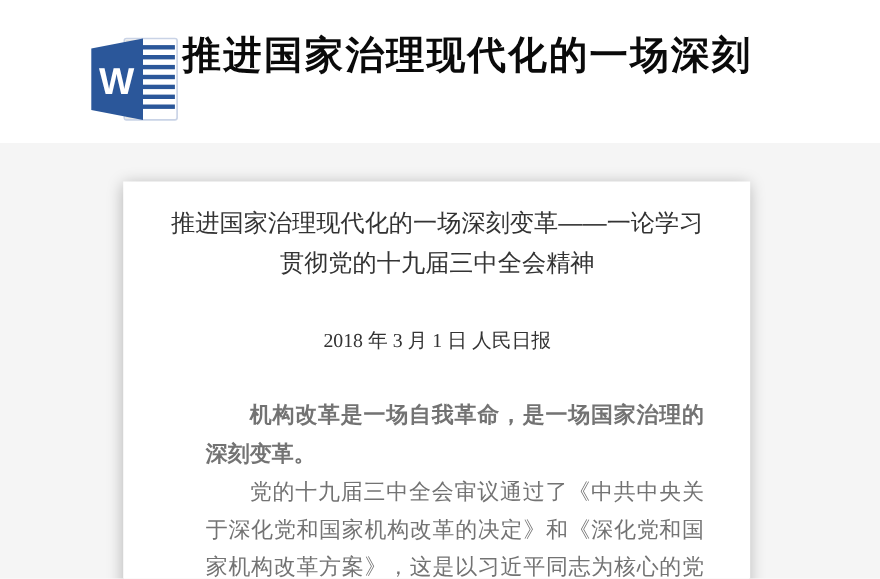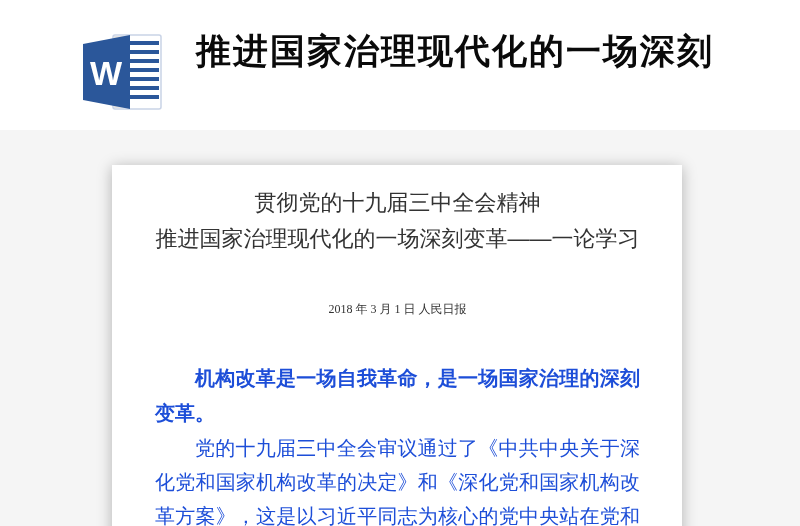--- a/index.html
+++ b/index.html
@@ -15,21 +15,21 @@
   .header {
     position: absolute; top: 0; left: 0;
     width: 800px; height: 130px;
     background: #ffffff;
   }
   .word-icon {
     position: absolute; left: 75px; top: 32px;
     width: 90px; height: 80px;
   }
   .header-title {
-    position: absolute; left: 196px; top: 28px;
+    position: absolute; left: 166px; top: 28px;
     width: 560px;
     font-family: "Liberation Sans", sans-serif;
     font-weight: 700;
     font-size: 35px;
     line-height: 45px;
     letter-spacing: 2px;
     color: #0a0a0a;
     white-space: nowrap;
   }
 
@@ -46,31 +46,32 @@
     font-family: "Liberation Sans", sans-serif;
     font-weight: 400;
     font-size: 22px;
     line-height: 36px;
     color: #333333;
   }
   .doc-date {
     margin-top: 40px;
     text-align: center;
     font-family: "Liberation Serif", serif;
-    font-size: 12px;
+    font-size: 18px;
     line-height: 24px;
     color: #333333;
   }
   .para {
     font-family: "Liberation Serif", serif;
     font-size: 20px;
     line-height: 35px;
     text-indent: 2em;
     text-align: justify;
-    color: #1d4ed8;
+    color: #737373;
+    margin-left: 32px;
   }
   .para.lead {
     margin-top: 40px;
     font-weight: 700;
   }
   .para.body { line-height: 34px; }
 </style>
 </head>
 <body>
 
@@ -98,22 +99,22 @@
     </svg>
 
     <div class="header-title">
       <div>推进国家治理现代化的一场深刻</div>
     </div>
   </div>
 
   <div class="page">
 
     <div class="doc-title">
+      <div>推进国家治理现代化的一场深刻变革——一论学习</div>
       <div>贯彻党的十九届三中全会精神</div>
-      <div>推进国家治理现代化的一场深刻变革——一论学习</div>
     </div>
 
     <div class="doc-date">2018 年 3 月 1 日 人民日报</div>
 
     <p class="para lead">机构改革是一场自我革命，是一场国家治理的深刻变革。</p>
 
     <p class="para body">党的十九届三中全会审议通过了《中共中央关于深化党和国家机构改革的决定》和《深化党和国家机构改革方案》，这是以习近平同志为核心的党中央站在党和国家事业发展</p>
   </div>
 
 </div>

